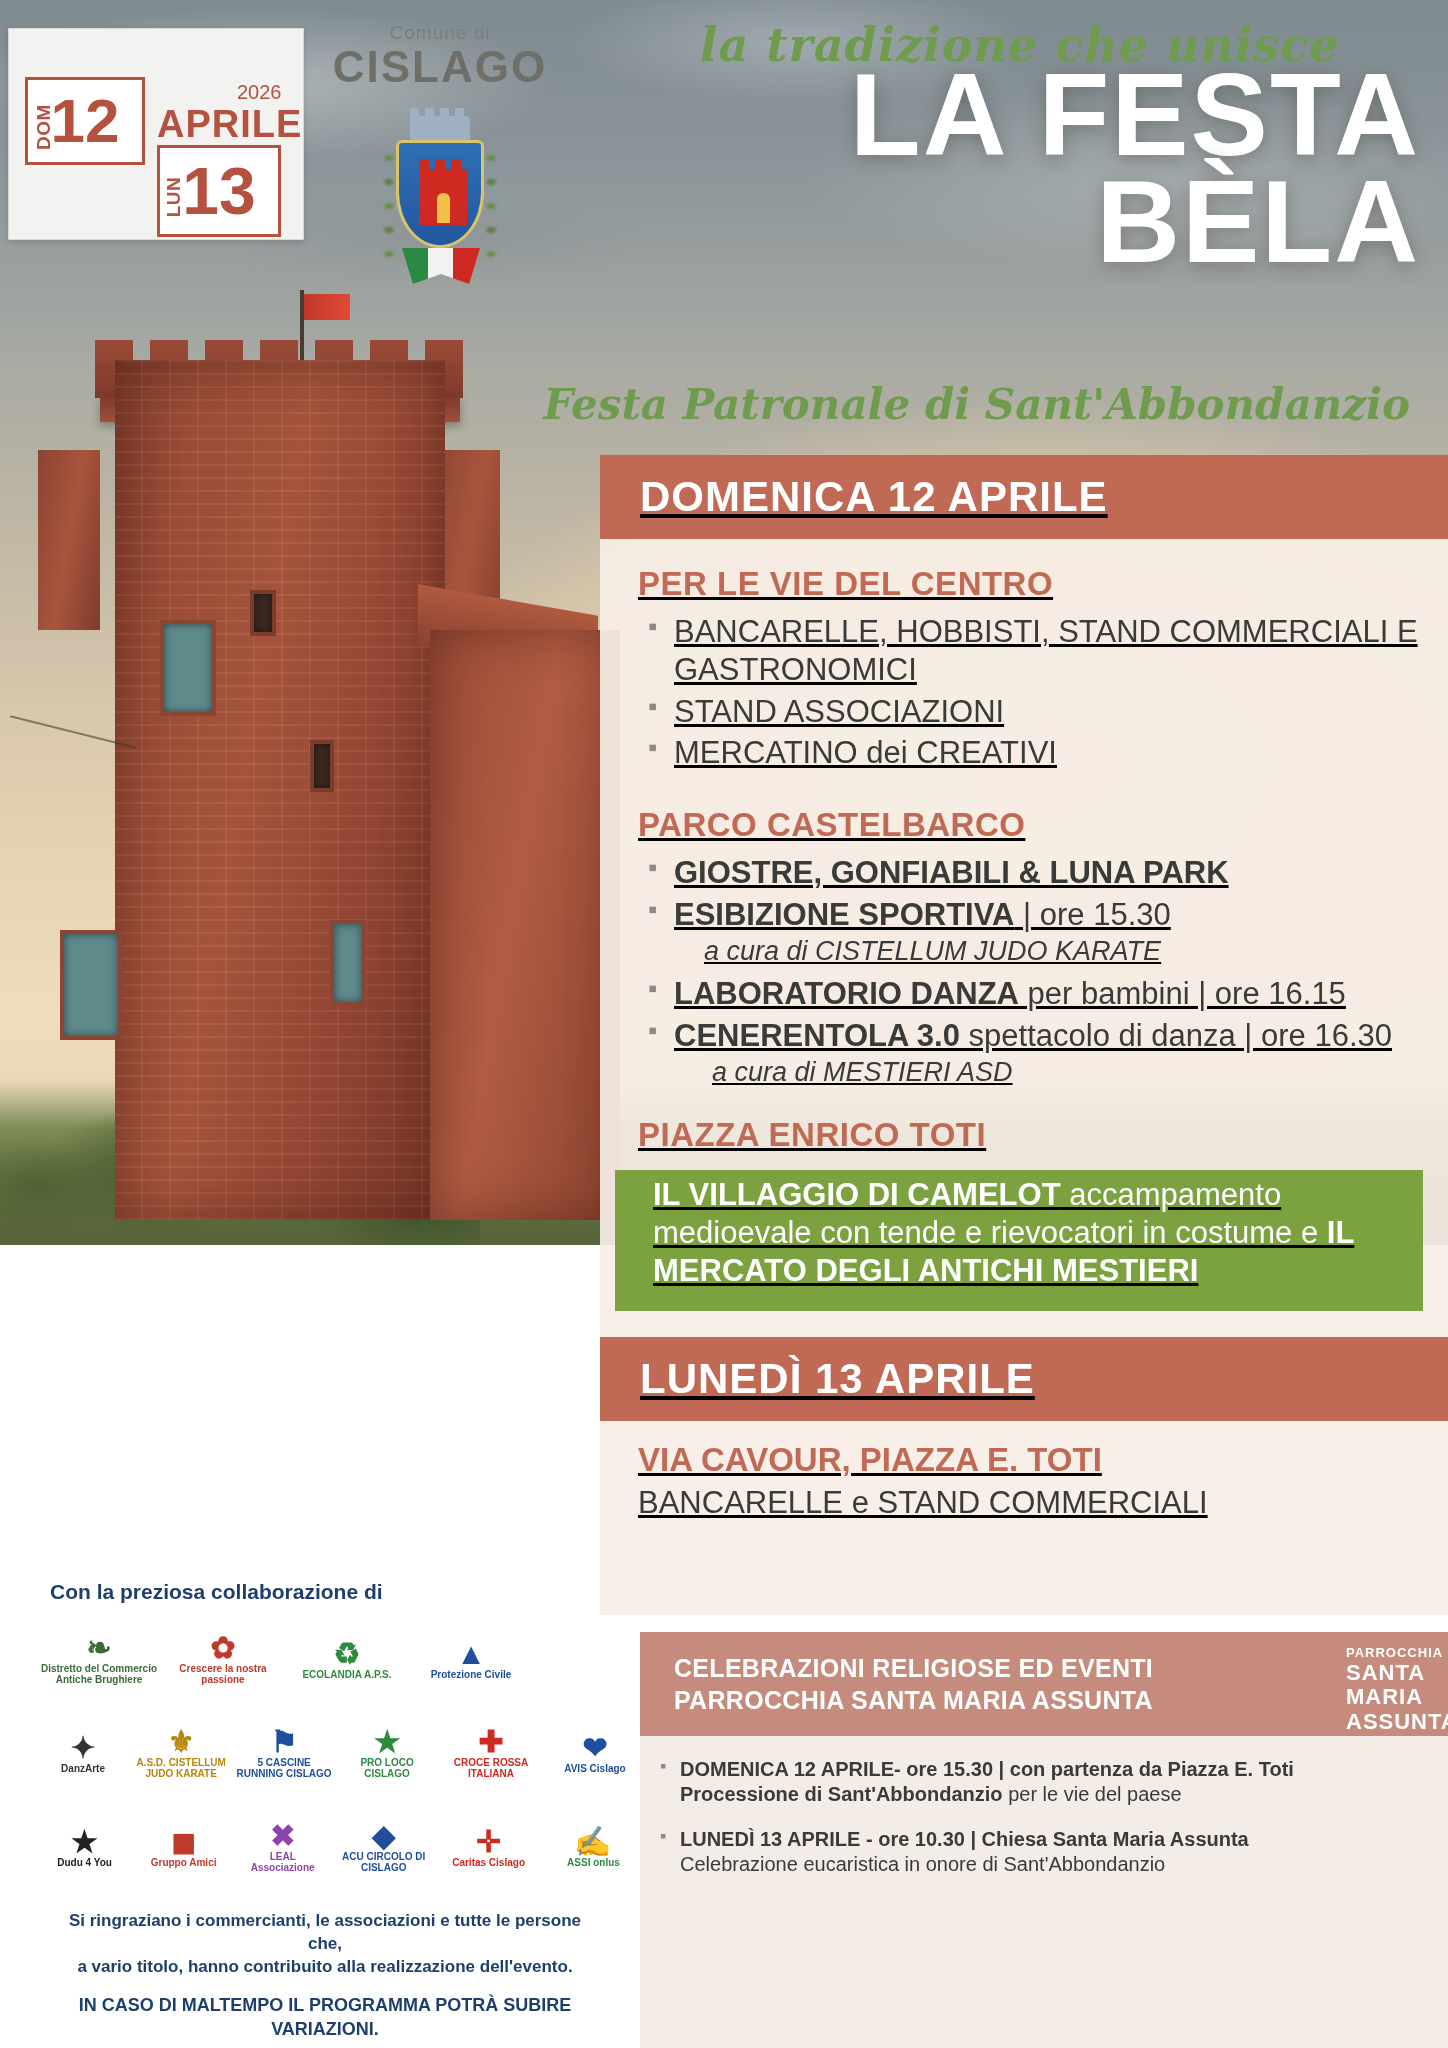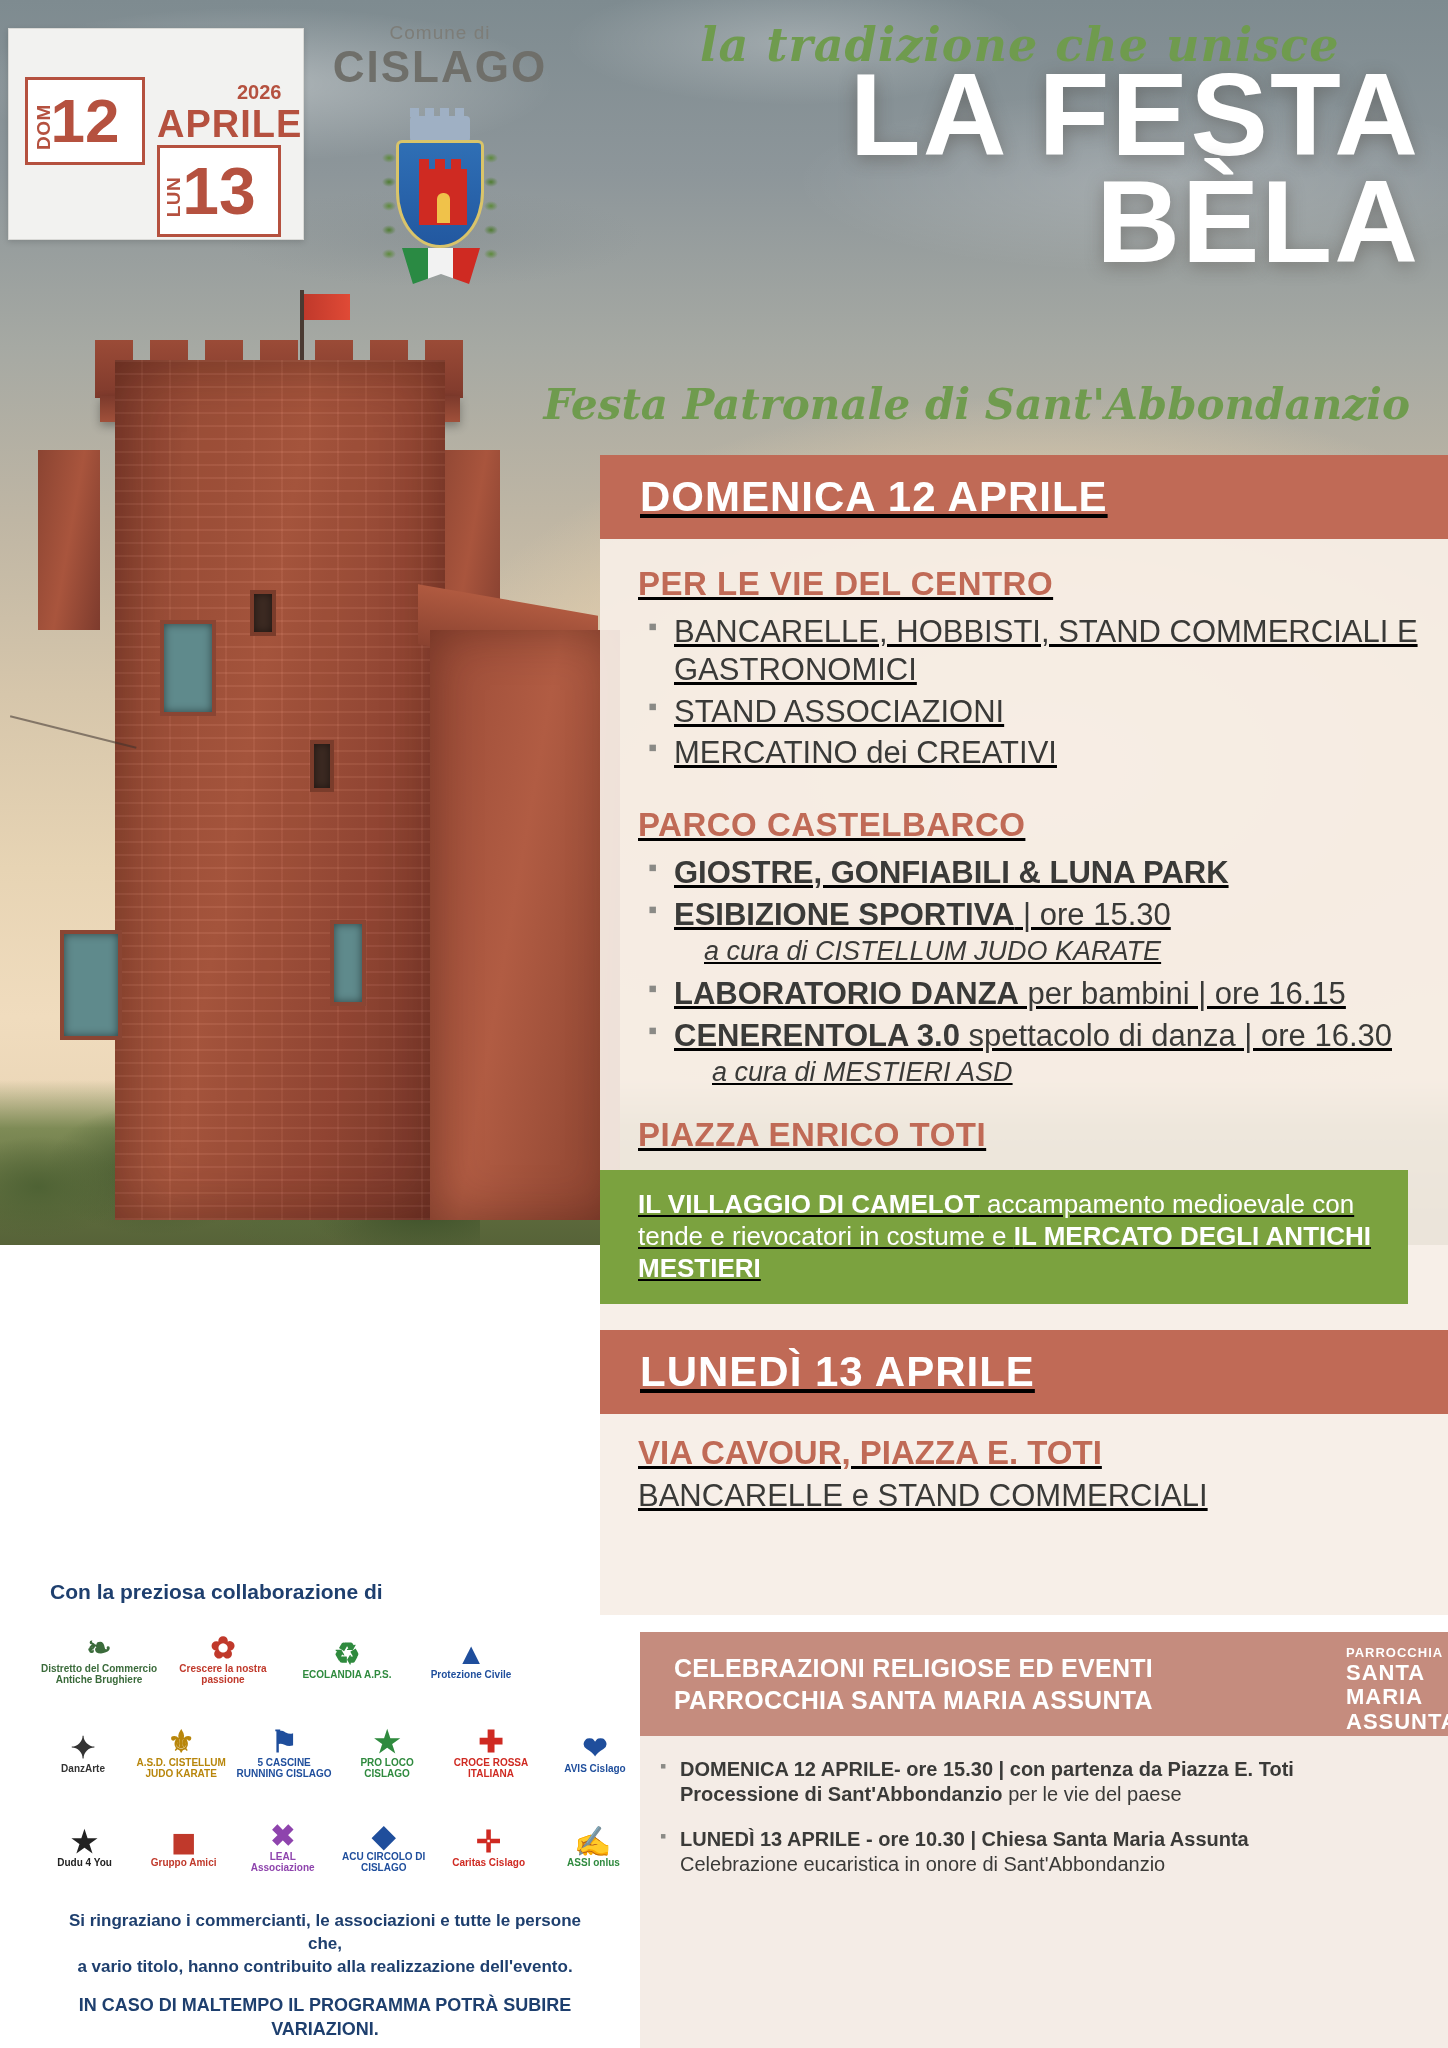--- a/index.html
+++ b/index.html
@@ -137,21 +137,21 @@
     position: absolute; color: #b5513f; font-weight: 700; font-size: 19px;
     letter-spacing: .5px;
     transform: rotate(-90deg); transform-origin: center;
   }
   .dow.one { left: -14px; top: 36px; width: 60px; text-align: center; }
   .dow.two { left: -16px; top: 38px; width: 60px; text-align: center; }
   .daynum { color: #b5513f; font-weight: 700; font-size: 62px; line-height: 1; }
   .daynum.two { font-size: 66px; }
   .year {
     position: absolute; left: 228px; top: 52px; color: #b5513f;
-    font-size: 20px; font-weight: 700;
+    font-size: 20px; font-weight: 400;
   }
   .month {
     position: absolute; left: 148px; top: 74px; color: #b5513f;
     font-size: 38px; font-weight: 700; letter-spacing: 1px;
   }
 
   
   .comune-wrap { position: absolute; left: 330px; top: 22px; width: 220px; text-align: center; }
   .comune-di { color: #7d7d78; font-size: 19px; letter-spacing: 1px; }
   .comune-name {
@@ -241,22 +241,22 @@
     content: "▪"; position: absolute; left: 2px; top: -2px;
     color: #8a8a86; font-size: 26px;
   }
   .bl.b { font-weight: 700; }
   .bl .norm { font-weight: 400; }
   .sub-note {
     color: #3a3a38; font-size: 27px; font-style: italic; padding-left: 58px; margin: -2px 0 8px 0;
   }
 
   .camelot {
-    margin: 6px 0 0 0; width: 808px; background: #7ba23f; color: #ffffff;
-    padding: 18px 26px 20px 38px; font-size: 26px; line-height: 1.24;
+    margin: 6px 0 0 15px; width: 808px; background: #7ba23f; color: #ffffff;
+    padding: 6px 26px 20px 38px; font-size: 31px; line-height: 1.24;
   }
   .camelot b { font-weight: 700; }
 
   .day2-body { padding: 20px 0 0 38px; }
   .day2-head { color: #c06a56; font-size: 33px; font-weight: 700; }
   .day2-text { color: #3a3a38; font-size: 31px; margin-top: 6px; }
 
   
   .relig {
     position: absolute; left: 640px; top: 1632px; width: 976px; height: 416px;

